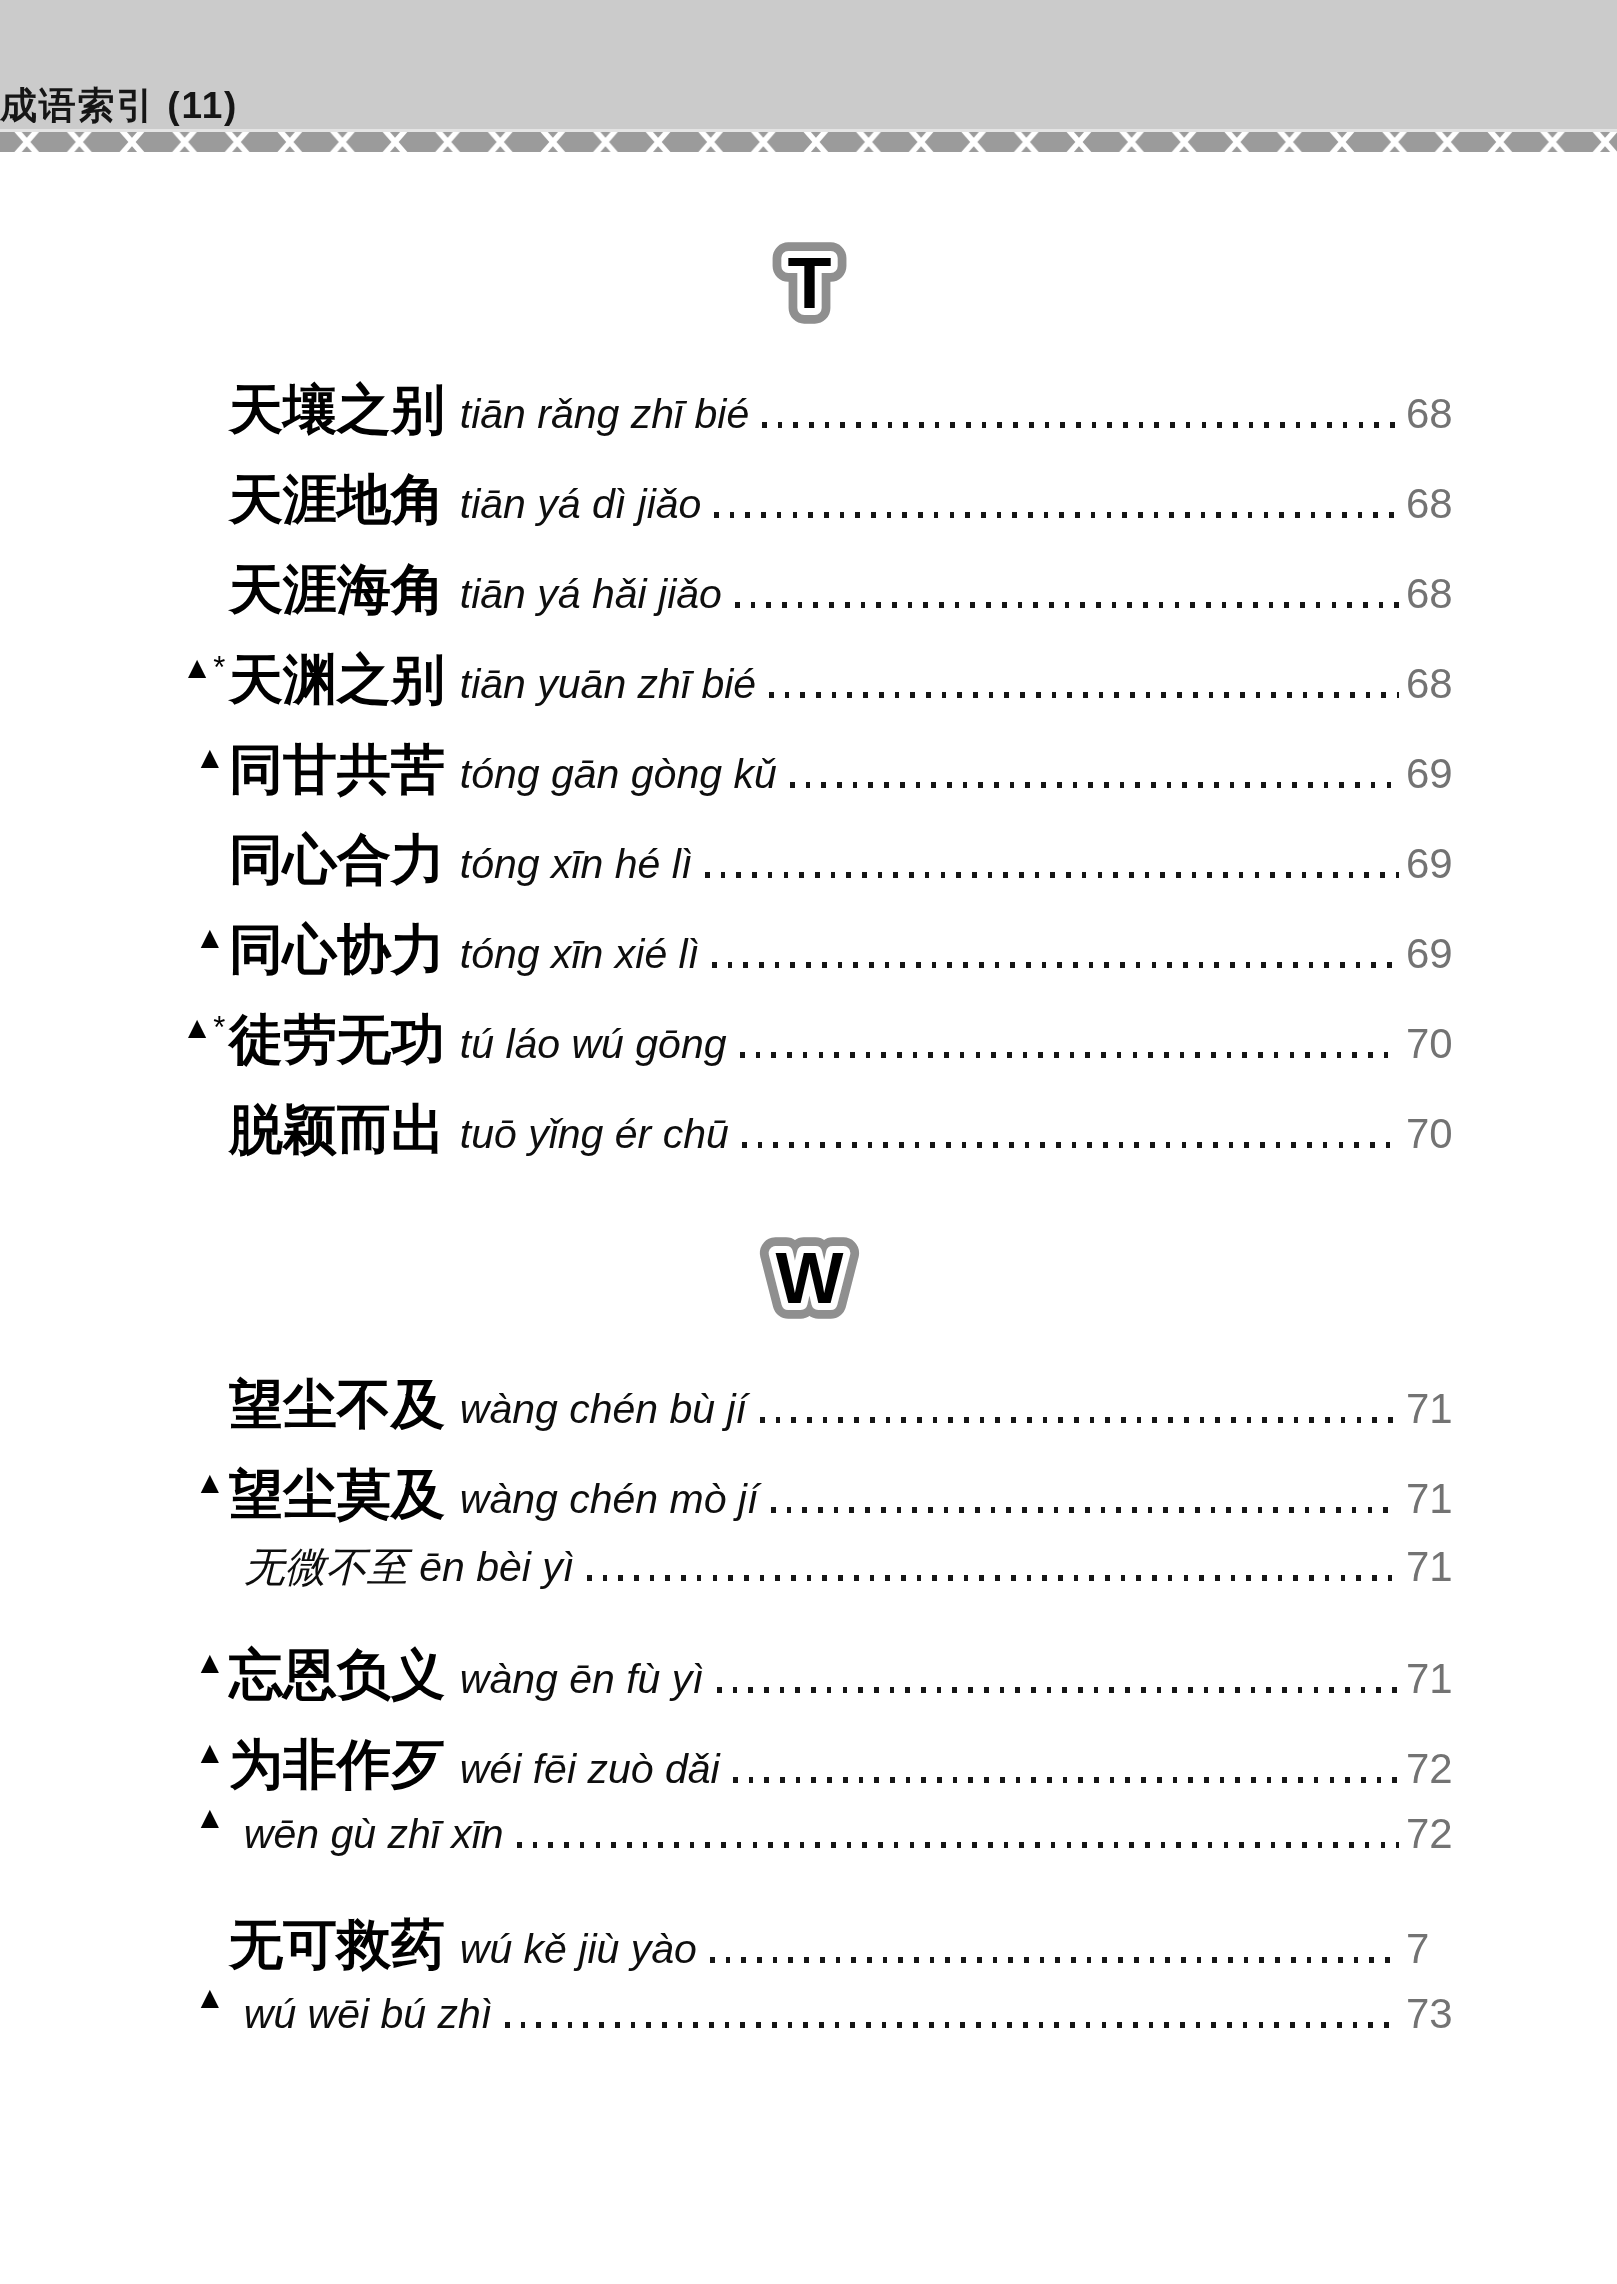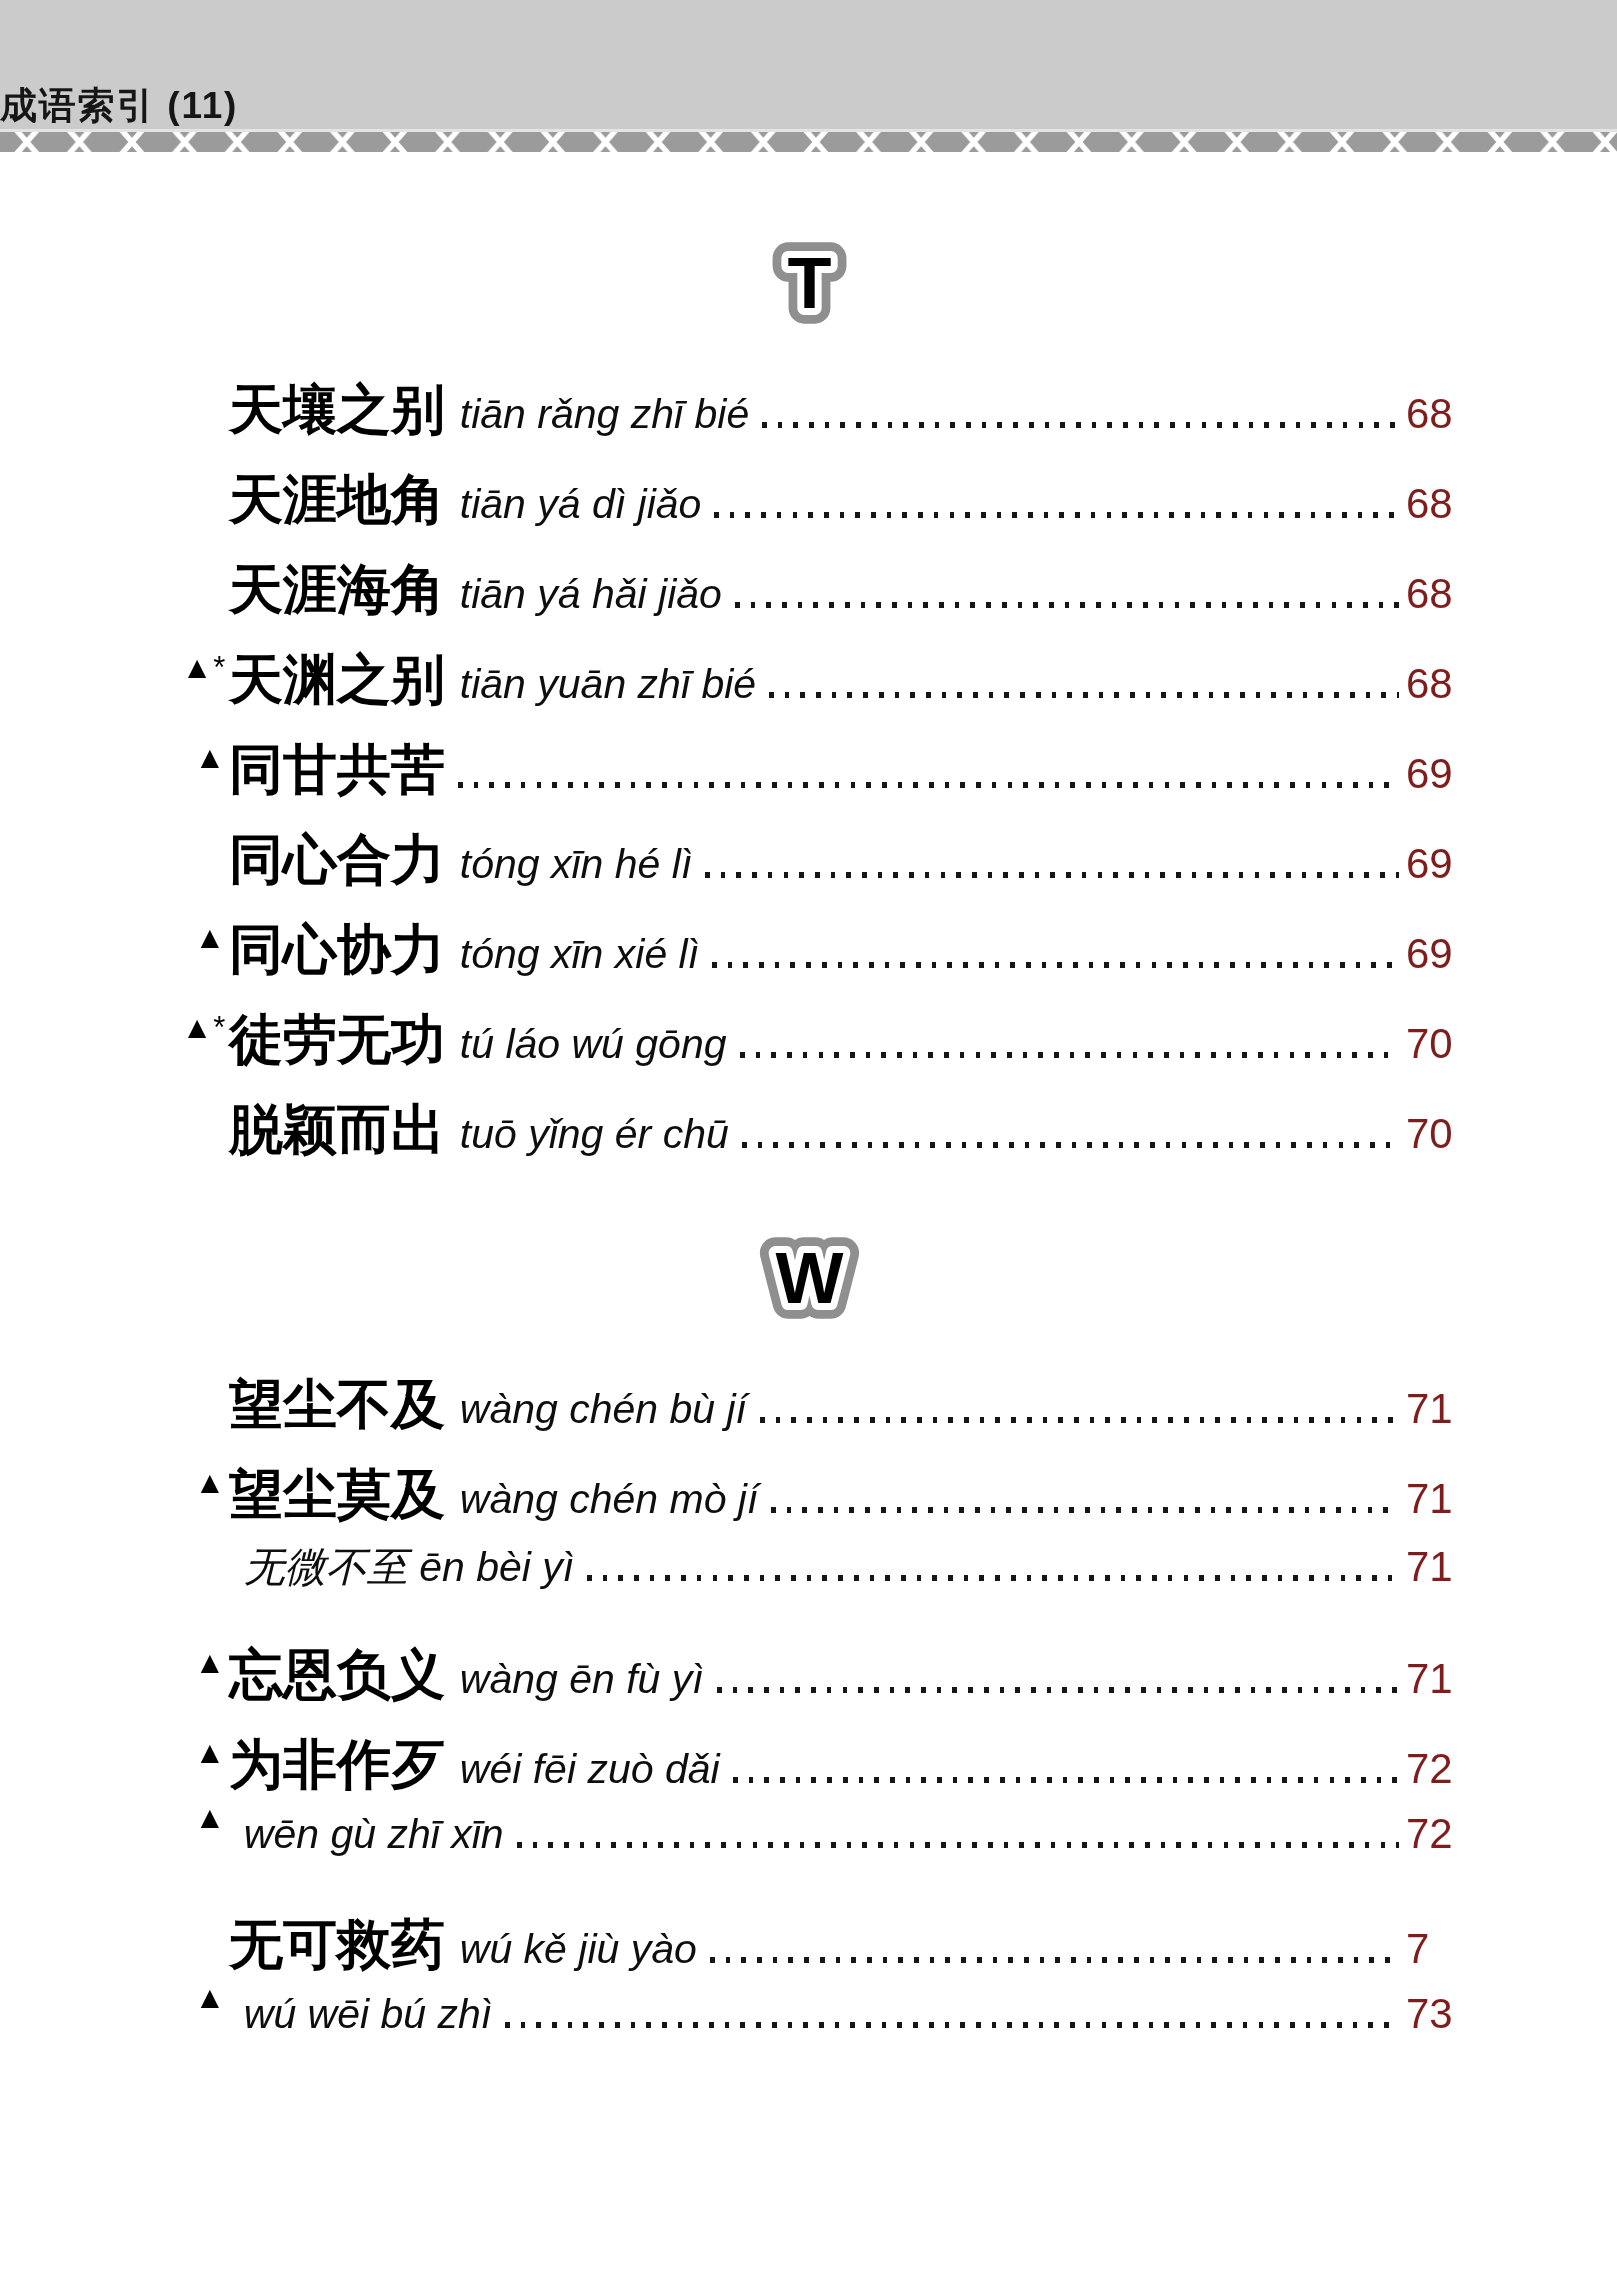--- a/index.html
+++ b/index.html
@@ -105,21 +105,21 @@
     flex:1 1 auto;
     height:5.5px;
     margin:0 7.4px 1.8px 13px;
     background:repeating-linear-gradient(to right,#161616 0 4.6px,transparent 4.6px 15.7px);
   }
   .page-num{
     width:92px;
     flex:0 0 92px;
     text-align:left;
     font-size:42px;
-    color:#7f1d1d;
+    color:#737373;
     white-space:nowrap;
   }
 </style>
 </head>
 <body>
 
 <div class="page">
 
   <header class="topbar">
     <div class="header-title">成语索引 (11)</div>
@@ -176,20 +176,21 @@
     <span class="marker">▲*</span>
     <span class="hanzi">天渊之别</span>
     <span class="pinyin">tiān yuān zhī bié</span>
     <span class="leader"></span>
     <span class="page-num">68</span>
   </div>
 
   <div class="row">
     <span class="marker">▲</span>
     <span class="hanzi">同甘共苦</span>
+    <span class="pinyin">tóng gān gòng kǔ</span>
     <span class="leader"></span>
     <span class="page-num">69</span>
   </div>
 
   <div class="row">
     <span class="marker"></span>
     <span class="hanzi">同心合力</span>
     <span class="pinyin">tóng xīn hé lì</span>
     <span class="leader"></span>
     <span class="page-num">69</span>

